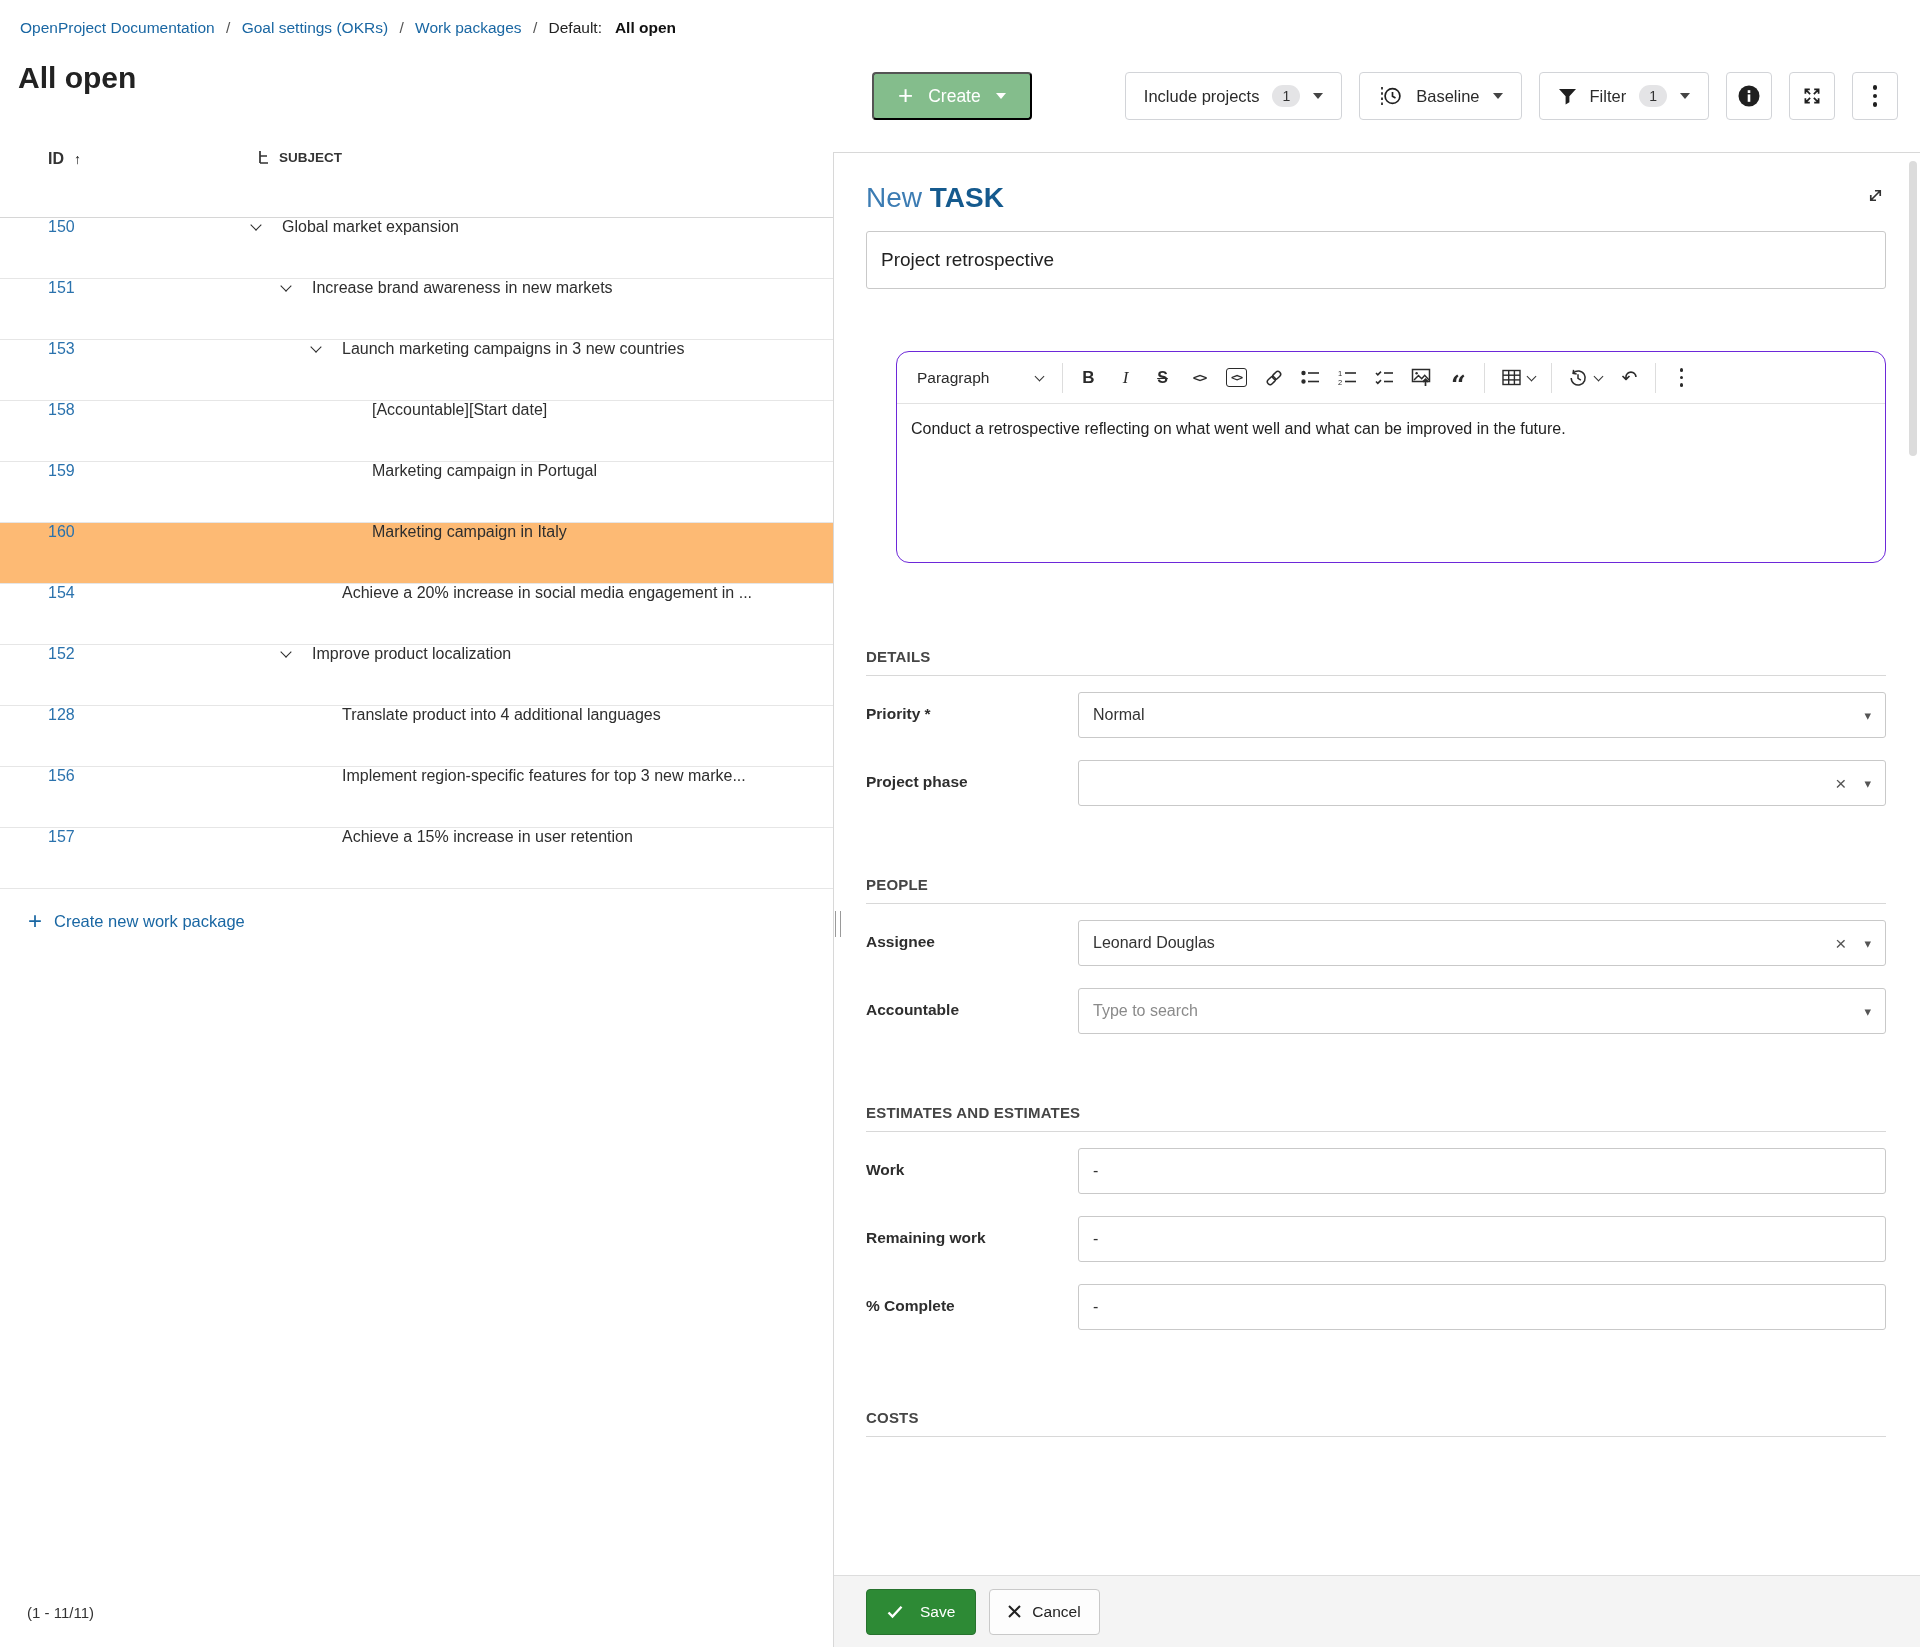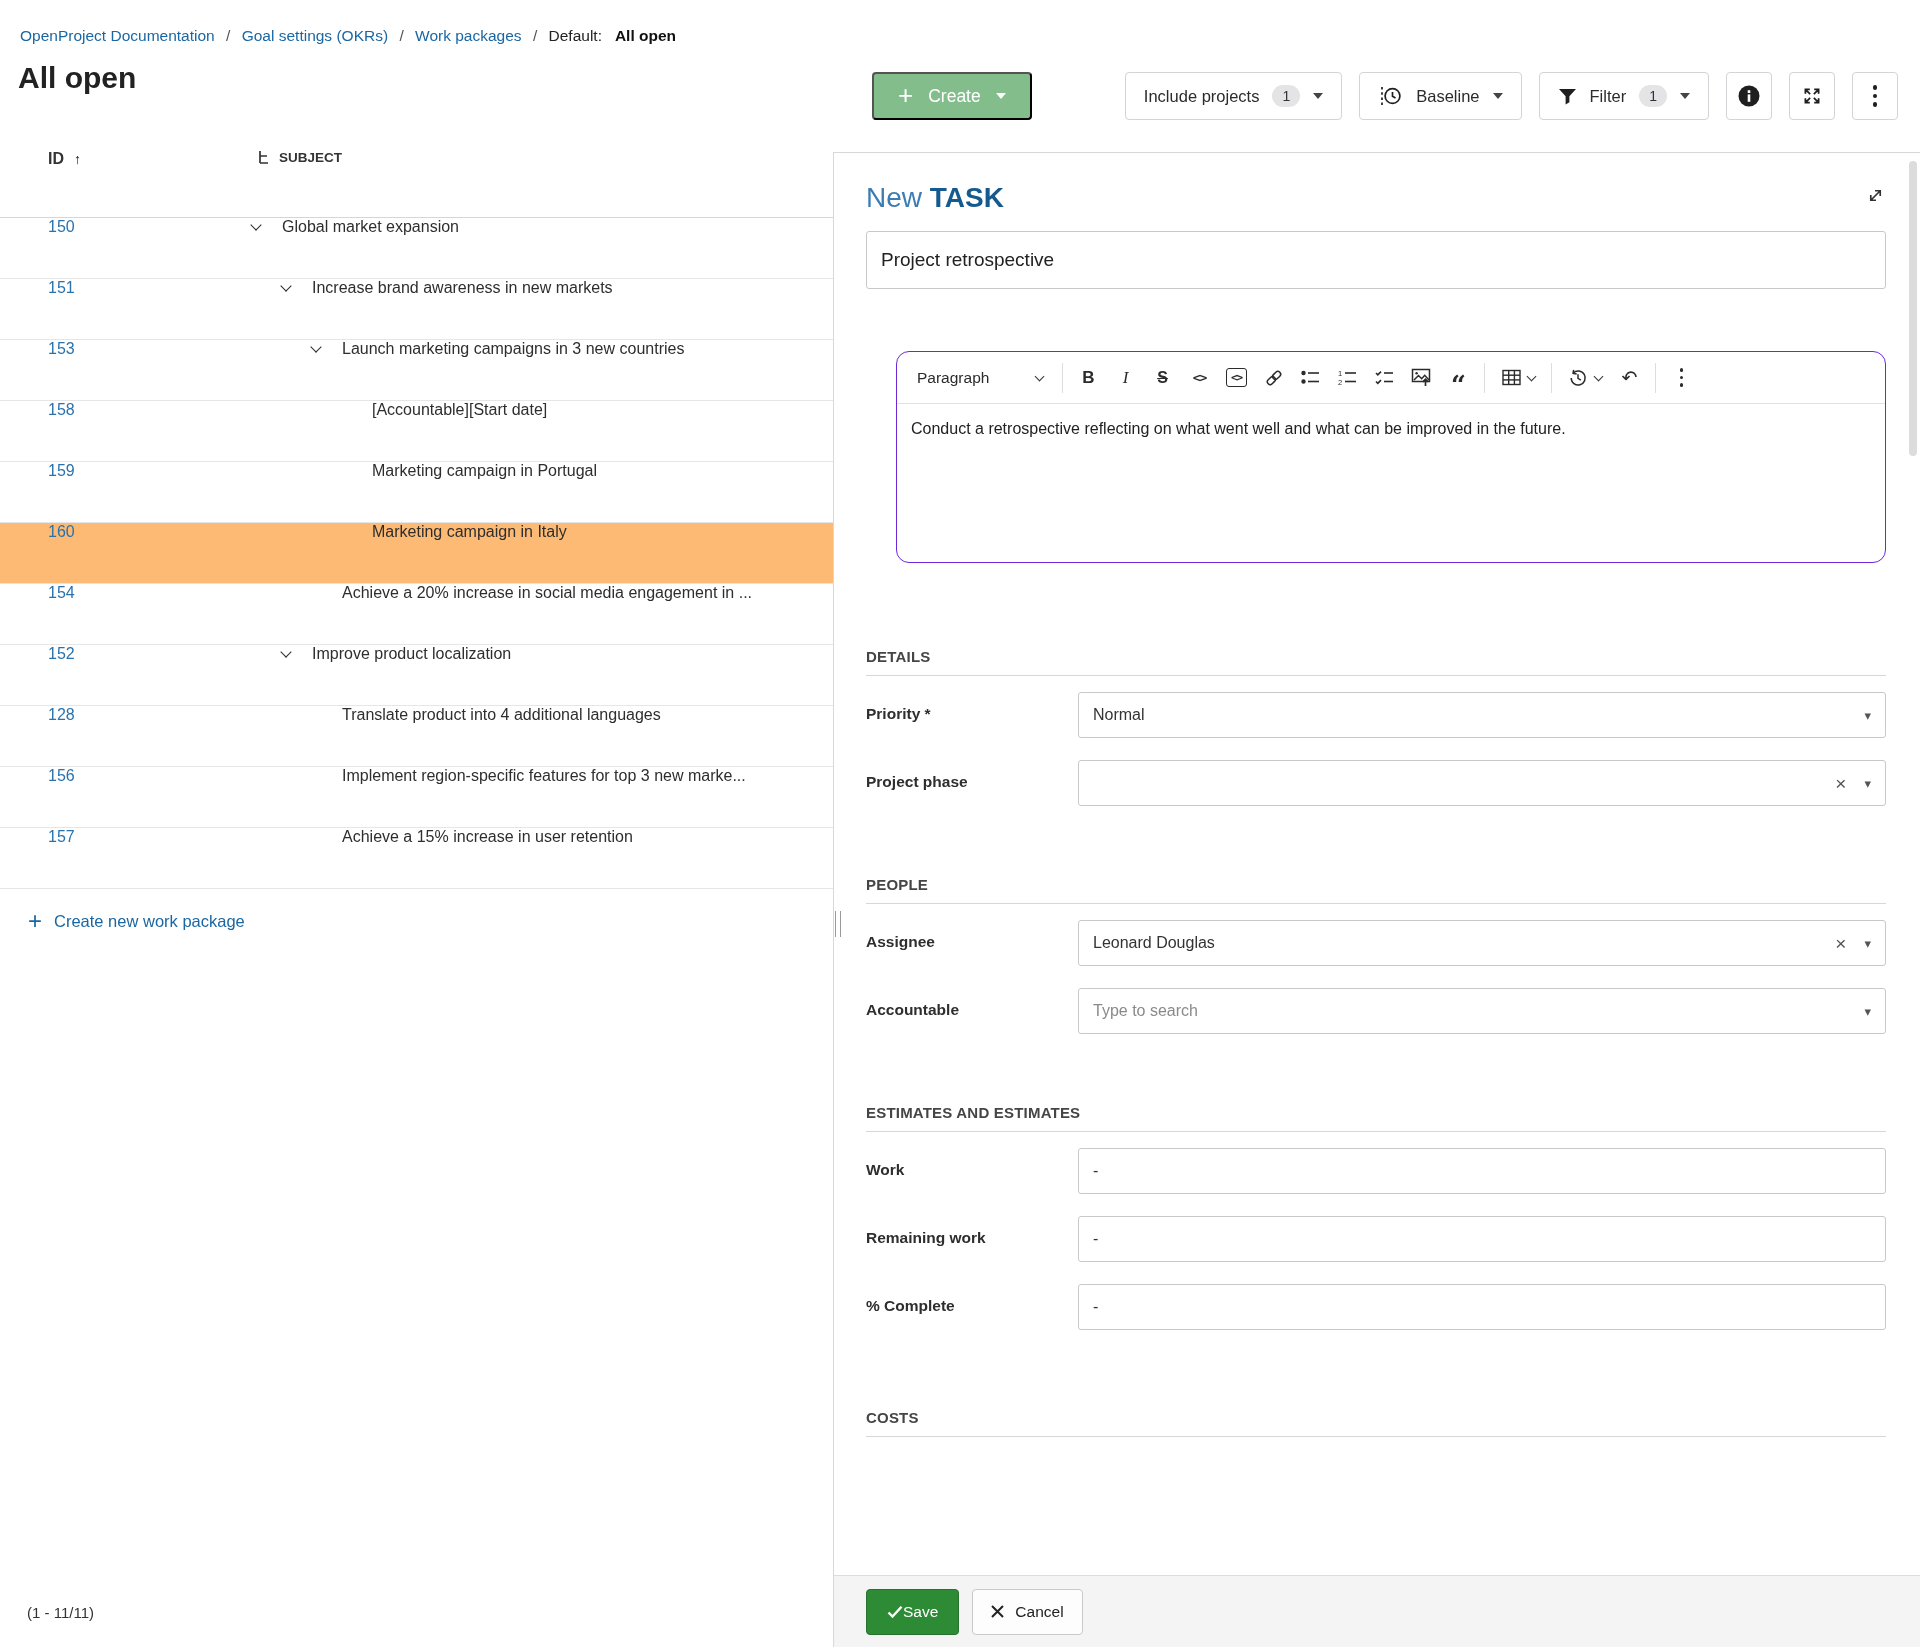--- a/index.html
+++ b/index.html
@@ -1,20 +1,20 @@
 <!DOCTYPE html>
 <html><head>
 <meta charset="utf-8">
 <style>
   * { margin:0; padding:0; box-sizing:border-box; }
   html,body { width:1920px; height:1647px; background:#fff; overflow:hidden;
     font-family:"Liberation Sans", sans-serif; color:#333; }
 
   
-  .crumbs { position:absolute; top:27px; left:20px; font-size:15.5px; color:#444; white-space:nowrap; }
+  .crumbs { position:absolute; top:19px; left:20px; font-size:15.5px; color:#444; white-space:nowrap; }
   .crumbs a { color:#1a67a3; text-decoration:none; }
   .crumbs .sep { margin:0 7px; color:#555; }
   .crumbs .cur-prefix { color:#222; }
   .crumbs .cur { font-weight:700; color:#111; }
   .page-title { position:absolute; top:61px; left:18px; font-size:30px; font-weight:700; color:#222; }
 
   
   .tb { position:absolute; top:72px; left:872px; right:22px; display:flex; align-items:center; gap:17px; height:48px; }
   .btn-create { background:#84bd8c; color:#fff; height:48px; border-radius:4px; padding:0 24px;
     display:flex; align-items:center; gap:15px; font-size:17.5px; cursor:pointer; }
@@ -89,21 +89,21 @@
   .ficons { margin-left:auto; display:flex; align-items:center; gap:18px; color:#555; }
   .fx { font-size:19px; line-height:1; color:#555; cursor:pointer; }
   .fcaret { font-size:13px; color:#555; cursor:pointer; }
   .mt-details { margin-top:85px; } .mt-people { margin-top:70px; }
   .mt-est { margin-top:70px; } .mt-costs { margin-top:79px; }
 
   
   .panel-footer { position:absolute; left:0; right:0; bottom:0; height:72px; background:#f4f4f4;
     border-top:1px solid #ddd; display:flex; align-items:center; gap:13px; padding-left:32px; }
   .btn-save { background:#2d8a35; color:#fff; height:46px; border:1px solid #27722e; border-radius:4px;
-    padding:0 20px; display:flex; align-items:center; gap:0; font-size:15.5px; cursor:pointer; }
+    padding:0 20px; display:flex; align-items:center; gap:17px; font-size:15.5px; cursor:pointer; }
   .btn-cancel { background:#fdfdfd; color:#222; height:46px; border:1px solid #c9c9c9; border-radius:4px;
     padding:0 18px; display:flex; align-items:center; gap:11px; font-size:15.5px; cursor:pointer; }
 
   .scrollthumb { position:absolute; right:3px; top:8px; width:8px; height:295px; background:#dcdcdc; border-radius:4px; }
   .resize-handle { position:absolute; left:1px; top:758px; width:6px; height:26px;
     border-left:1.5px solid #9a9a9a; border-right:1.5px solid #9a9a9a; }
   svg { display:block; }
 </style>
 </head>
 <body>

